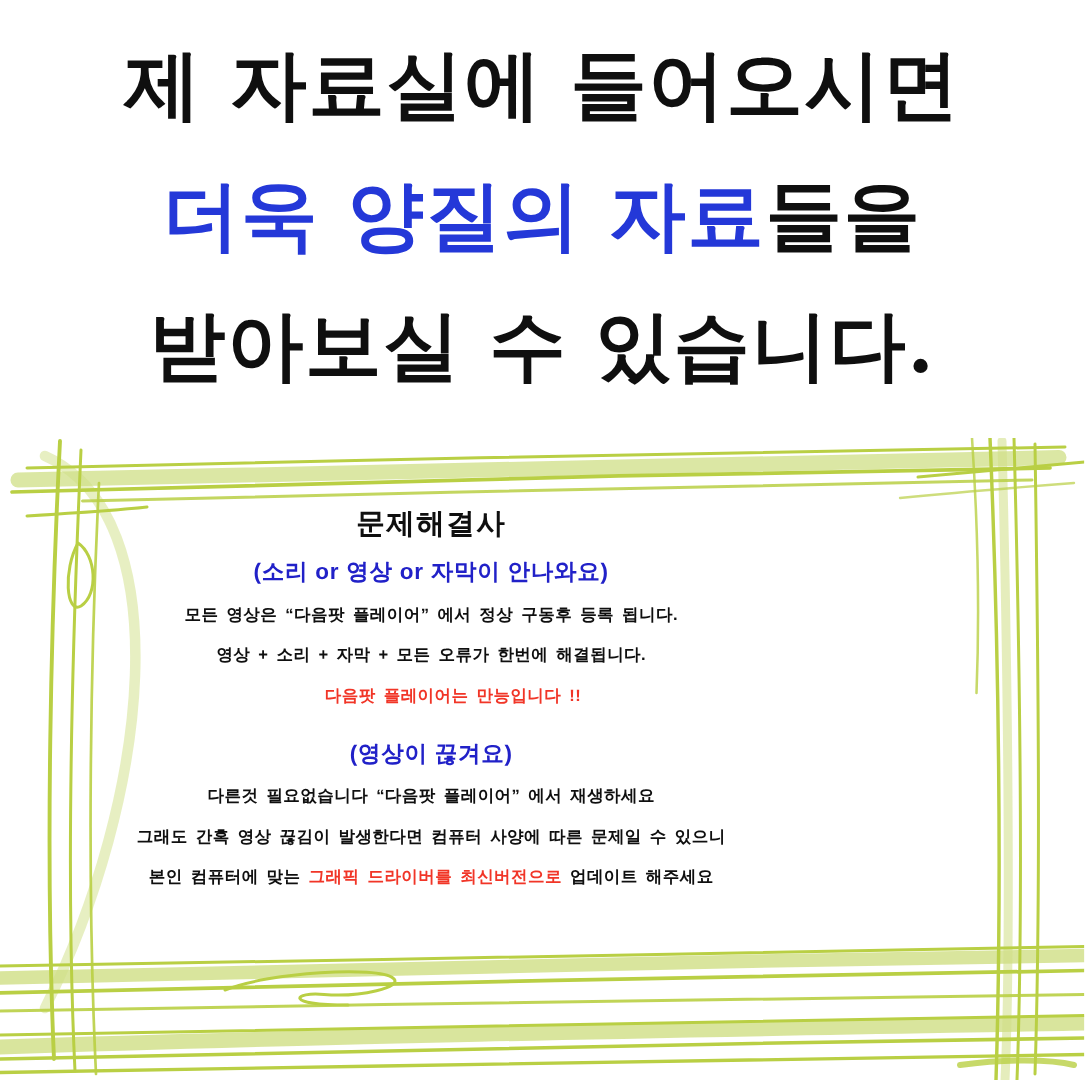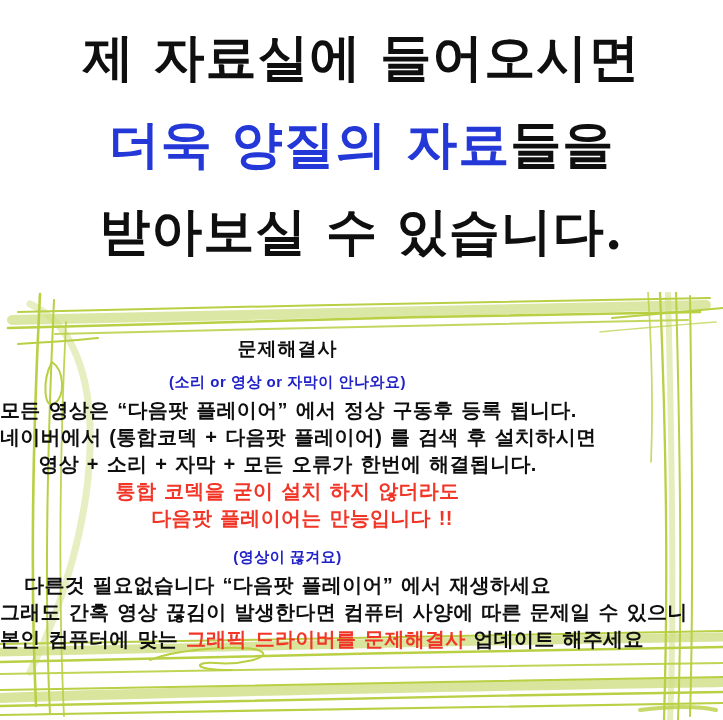--- a/index.html
+++ b/index.html
@@ -19,21 +19,21 @@
   }
   
   .notice{position:absolute;left:0;top:292px;width:575px;height:428px;}
   .frame-svg{position:absolute;left:0;top:0;width:723px;height:428px;}
   .notice-content{position:relative;text-align:center;padding-top:44px;z-index:2;}
   .notice-title{
     margin:0 0 7px 0;font-size:19px;font-weight:bold;color:#0f0f0f;letter-spacing:1px;
   }
   .section-heading{font-size:15px;font-weight:bold;line-height:26px;margin-bottom:2px;letter-spacing:.5px;}
   .n-line{
-    font-size:20px;font-weight:bold;line-height:27px;color:#141414;
+    font-size:11px;font-weight:bold;line-height:27px;color:#141414;
     letter-spacing:.3px;word-spacing:2px;white-space:nowrap;
   }
   .section-block + .section-block{margin-top:12px;}
 </style>
 </head>
 <body>
 
 <div class="canvas">
 
   <div class="header-message">
@@ -76,28 +76,26 @@
         <path d="M640 418 C 670 414 700 414 716 418" stroke-width="4" opacity="0.8"></path>
       </g>
     </svg>
 
     <div class="notice-content">
       <h2 class="notice-title">문제해결사</h2>
       <div>
           <div class="section-block">
             <div class="section-heading" style="color: rgb(33, 33, 200);">(소리 or 영상 or 자막이 안나와요)</div>
             <div class="n-line"><span style="color: rgb(15, 15, 15);">모든 영상은  “다음팟 플레이어”  에서 정상 구동후 등록 됩니다.</span></div>
-            <div class="n-line"><span style="color: rgb(15, 15, 15);">네이버에서 (통합코덱 + 다음팟 플레이어) 를 검색 후 설치하시면</span></div>
             <div class="n-line"><span style="color: rgb(15, 15, 15);">영상 + 소리 + 자막 + 모든 오류가 한번에 해결됩니다.</span></div>
-            <div class="n-line"><span style="color: rgb(241, 53, 39);">통합 코덱을 굳이 설치 하지 않더라도</span></div>
             <div class="n-line"><span style="color: rgb(241, 53, 39); padding-left: 29px;">다음팟 플레이어는 만능입니다 !!</span></div>
           </div>
           <div class="section-block">
             <div class="section-heading" style="color: rgb(33, 33, 200);">(영상이 끊겨요)</div>
             <div class="n-line"><span style="color: rgb(15, 15, 15);">다른것 필요없습니다  “다음팟 플레이어” 에서 재생하세요</span></div>
             <div class="n-line"><span style="color: rgb(15, 15, 15);">그래도 간혹 영상 끊김이 발생한다면 컴퓨터 사양에 따른 문제일 수 있으니</span></div>
-            <div class="n-line"><span style="color: rgb(15, 15, 15);">본인 컴퓨터에 맞는 </span><span style="color: rgb(241, 53, 39);">그래픽 드라이버를 문제해결사</span><span style="color: rgb(15, 15, 15);"> 업데이트 해주세요</span></div>
+            <div class="n-line"><span style="color: rgb(15, 15, 15);">본인 컴퓨터에 맞는 </span><span style="color: rgb(241, 53, 39);">그래픽 드라이버를 최신버전으로</span><span style="color: rgb(15, 15, 15);"> 업데이트 해주세요</span></div>
           </div>
         </div>
     </div>
   </div>
 
 </div>
 
 </body></html>

